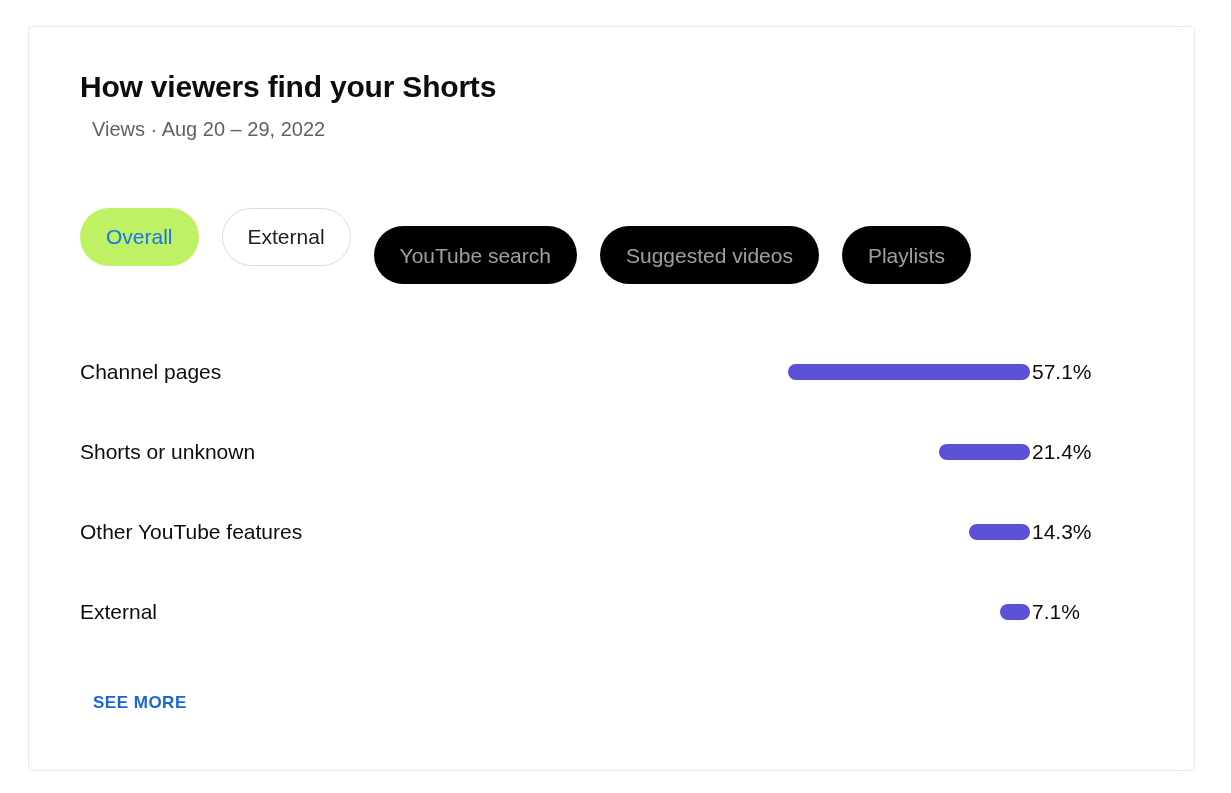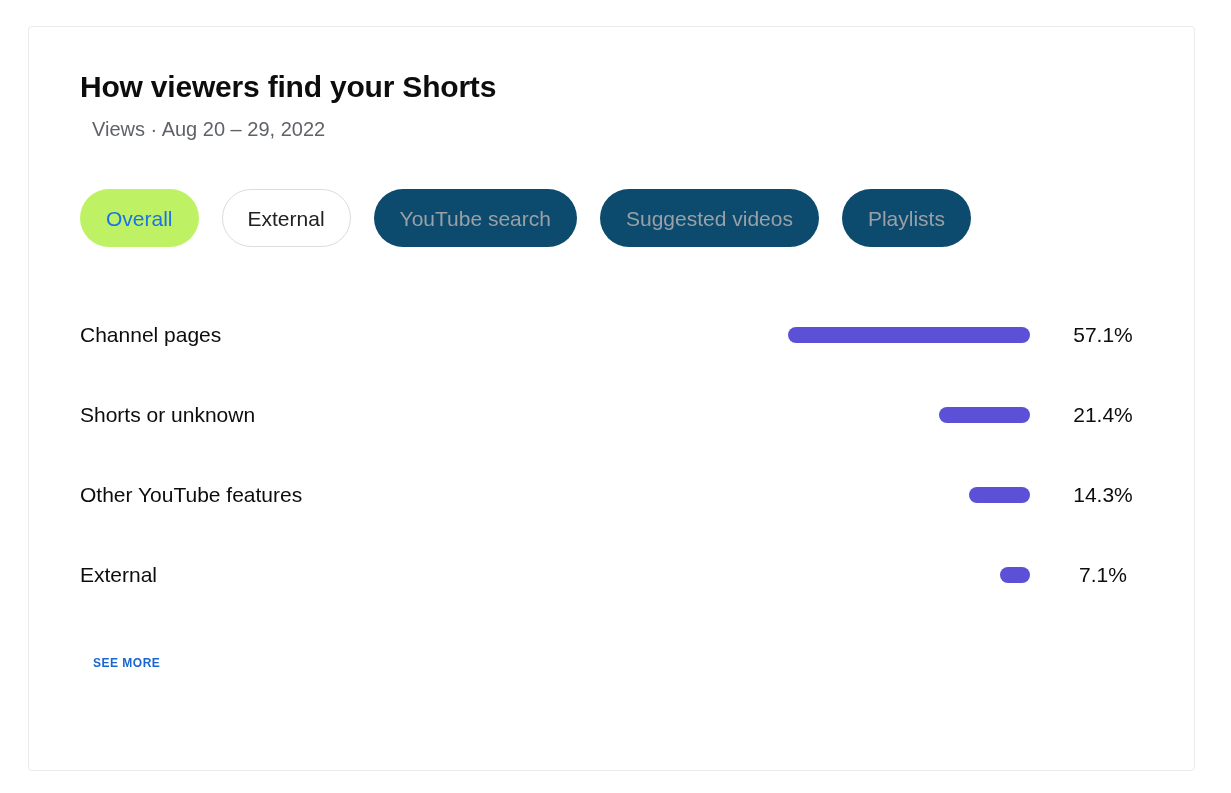--- a/index.html
+++ b/index.html
@@ -80,23 +80,24 @@
     background: #bef264;
     color: #1a73e8;
     border-color: transparent;
   }
   .chip.outlined {
     background: #ffffff;
     color: #202124;
     border-color: #dadce0;
   }
   .chip.disabled {
-    background: #0c4a6e;
+    background: #000000;
     color: #9aa0a6;
     border-color: transparent;
+    margin-top: 37px;
   }
 
   .rows {
     margin-top: 48px;
   }
 
   .row {
     position: relative;
     height: 80px;
     display: flex;
@@ -130,35 +131,35 @@
   }
 
   .bar-fill {
     height: 16px;
     border-radius: 8px;
     background: #5b50d6;
   }
 
   .row-value {
     position: absolute;
-    right: 0;
+    right: 16px;
     top: 50%;
     transform: translateY(-50%);
     width: 110px;
-    text-align: center;
+    text-align: left;
     font-size: 21px;
     color: #0d0d0d;
     line-height: 26px;
   }
 
   .see-more {
     display: inline-block;
     margin-top: 41px;
     margin-left: 13px;
-    font-size: 12px;
+    font-size: 17px;
     font-weight: bold;
     letter-spacing: 0.5px;
     color: #1967d2;
     text-transform: uppercase;
     cursor: pointer;
     user-select: none;
   }
 </style>
 </head>
 <body>

